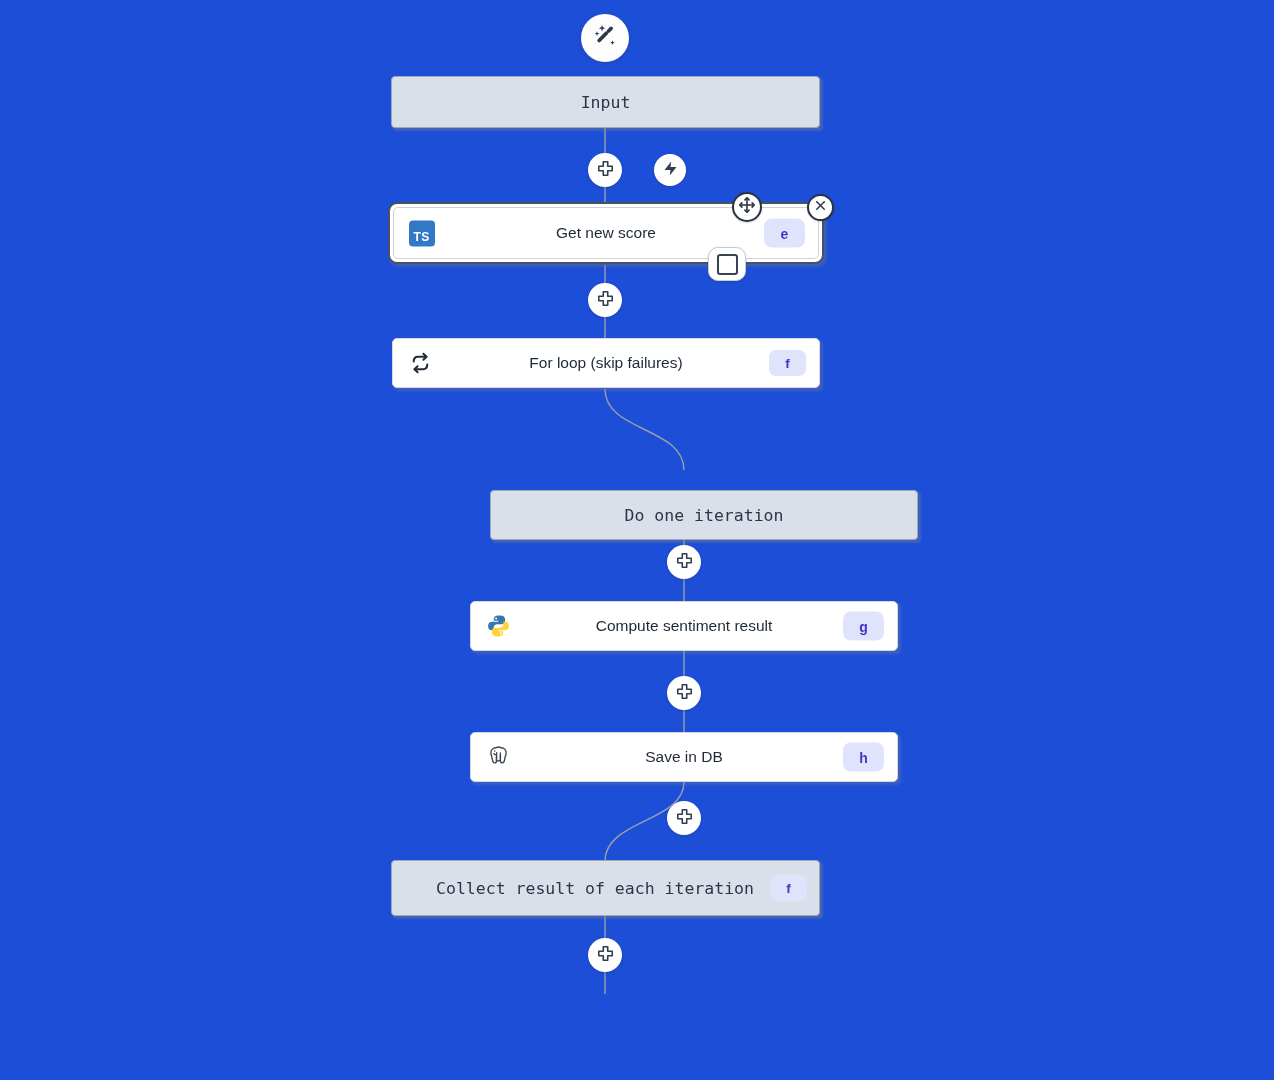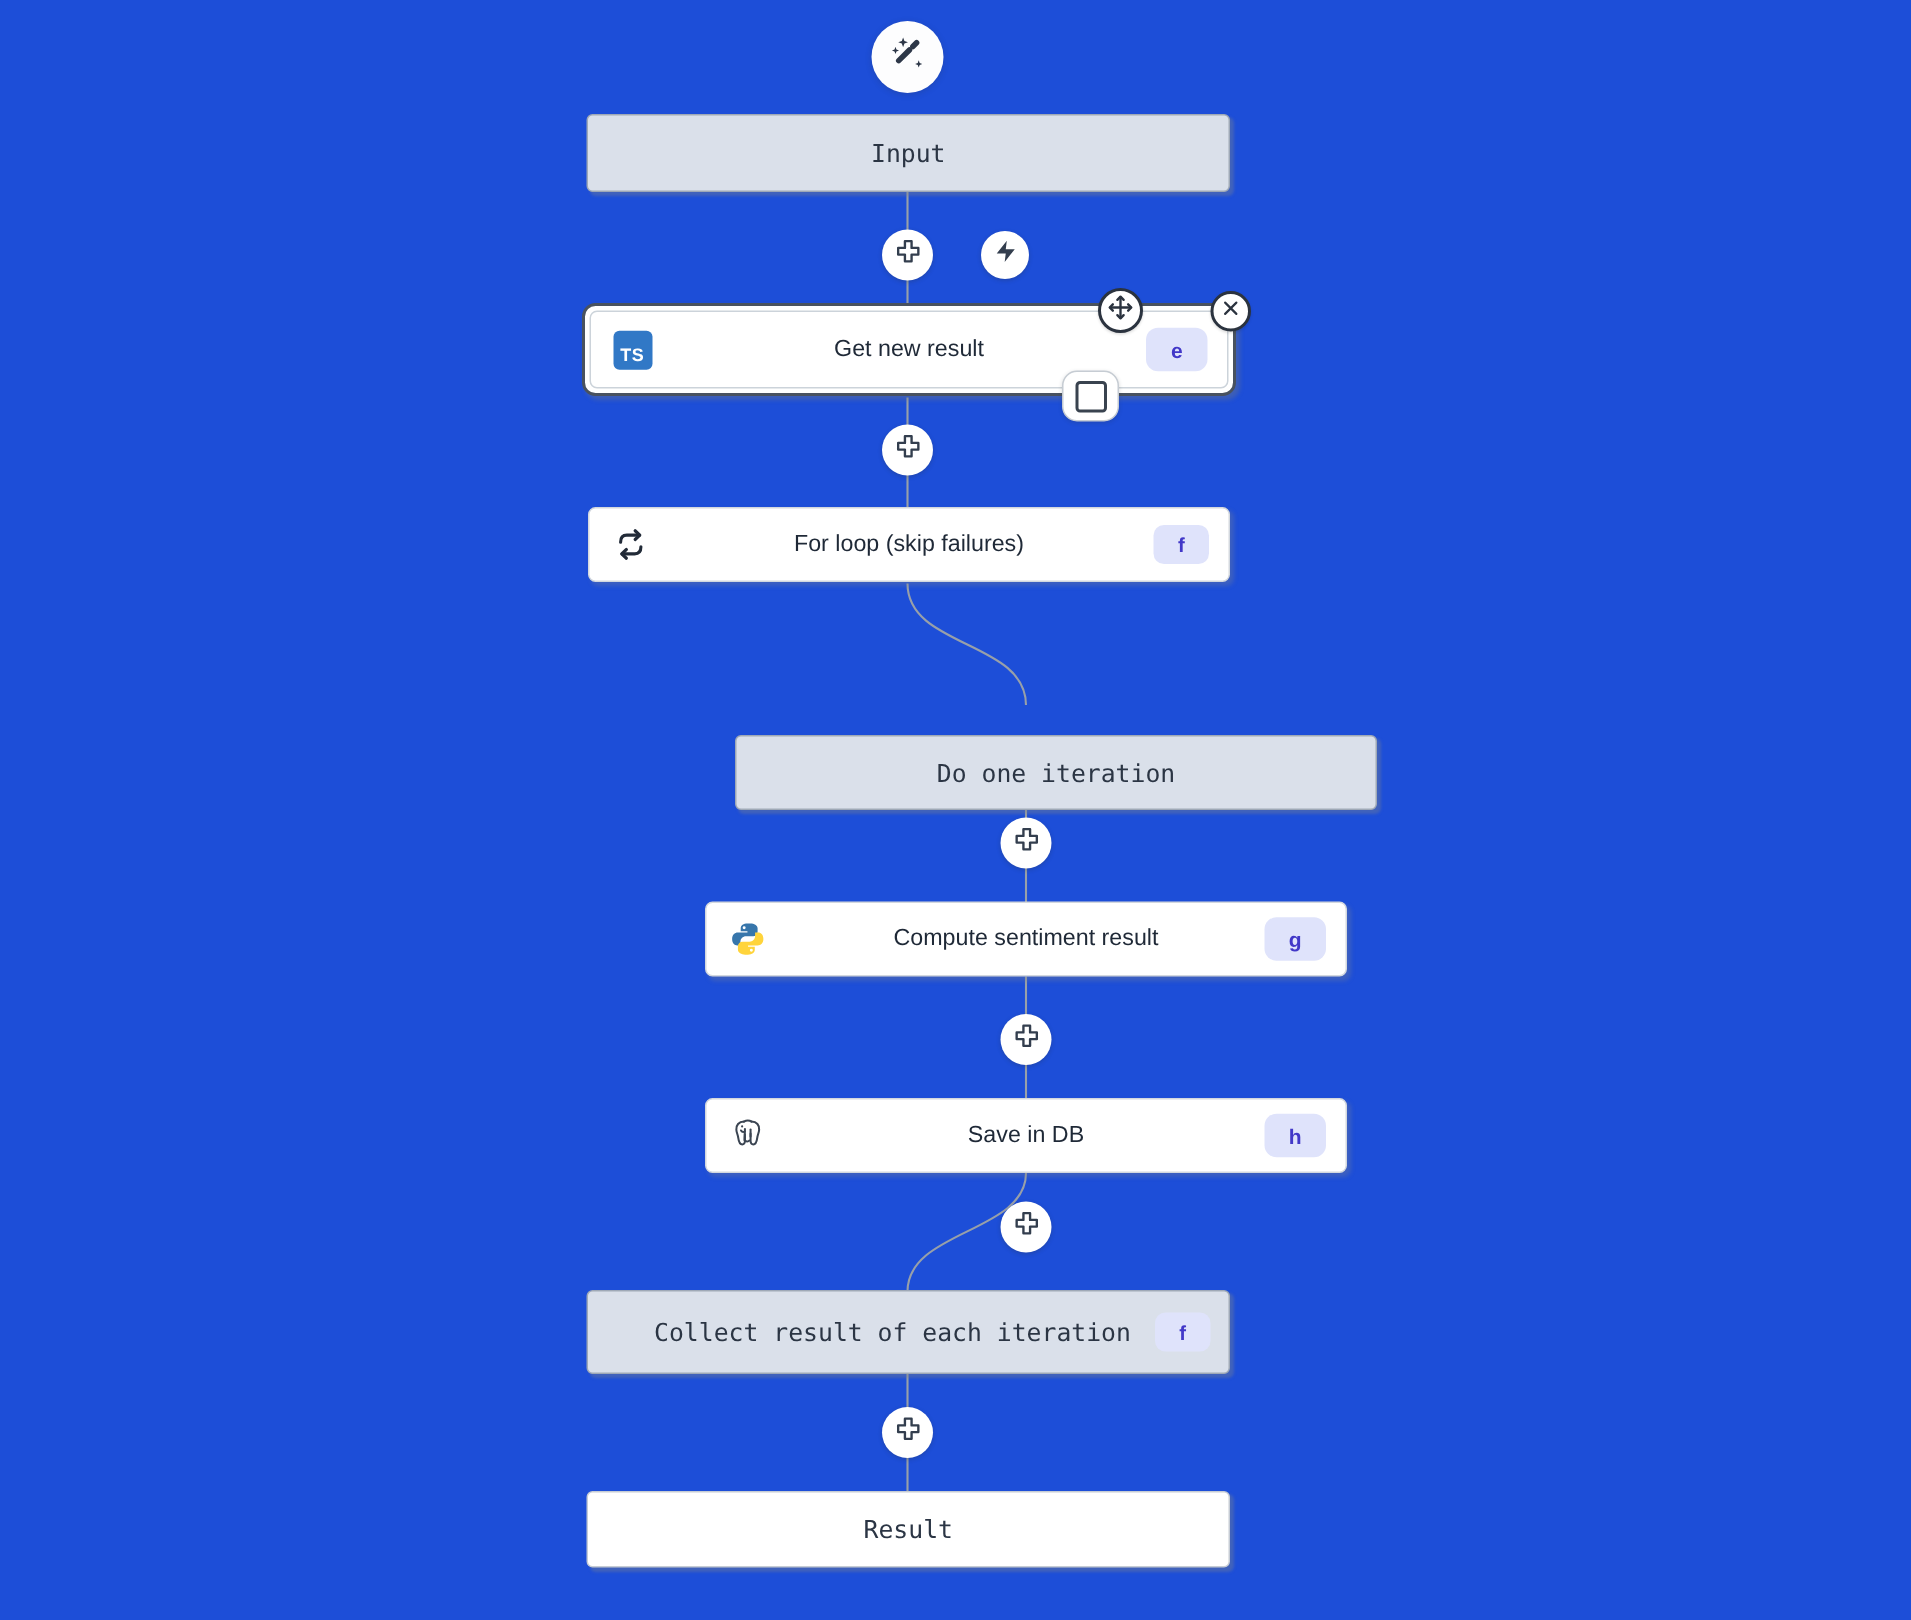--- a/index.html
+++ b/index.html
@@ -138,21 +138,21 @@
         <polygon points="13,2 3.5,14 12,14 11,22 20.5,10 12,10 13,2" fill="#333e4e"></polygon>
       </svg>
     </span>
   </div>
 
   <div class="selected-node" style="left:388px; top:202px; width:436px; height:62px;">
     <div class="selected-inner">
       <span class="node-icon">
         <span class="ts-badge">TS</span>
       </span>
-      <span>Get new result</span>
+      <span>Get new score</span>
       <span class="badge">e</span>
     </div>
   </div>
 
   <div class="ctrl-circle" style="left:732px; top:192px; width:30px; height:30px;">
     <span>
       <svg width="18" height="18" viewBox="0 0 24 24" fill="none" stroke="#2b333f" stroke-width="2.1" stroke-linecap="round" stroke-linejoin="round">
         <line x1="12" y1="3" x2="12" y2="21"></line>
           <line x1="3" y1="12" x2="21" y2="12"></line>
         <polyline points="9.2,5.2 12,2.4 14.8,5.2"></polyline>
@@ -257,17 +257,14 @@
   </div>
 
   <div class="circle-btn" style="left:588px; top:938px;">
     <span>
       <svg width="19" height="19" viewBox="0 0 24 24">
         <path d="M9.2 3.5 h5.6 v5.7 h5.7 v5.6 h-5.7 v5.7 h-5.6 v-5.7 H3.5 v-5.6 h5.7 Z" fill="#fff" stroke="#333e4e" stroke-width="2" stroke-linejoin="round"></path>
       </svg>
     </span>
   </div>
 
-  <div class="vbox white" style="left:391px; top:994px; width:429px; height:51px;">
-    <span>Result</span>
-  </div>
 
 </div>
 
 </body></html>

